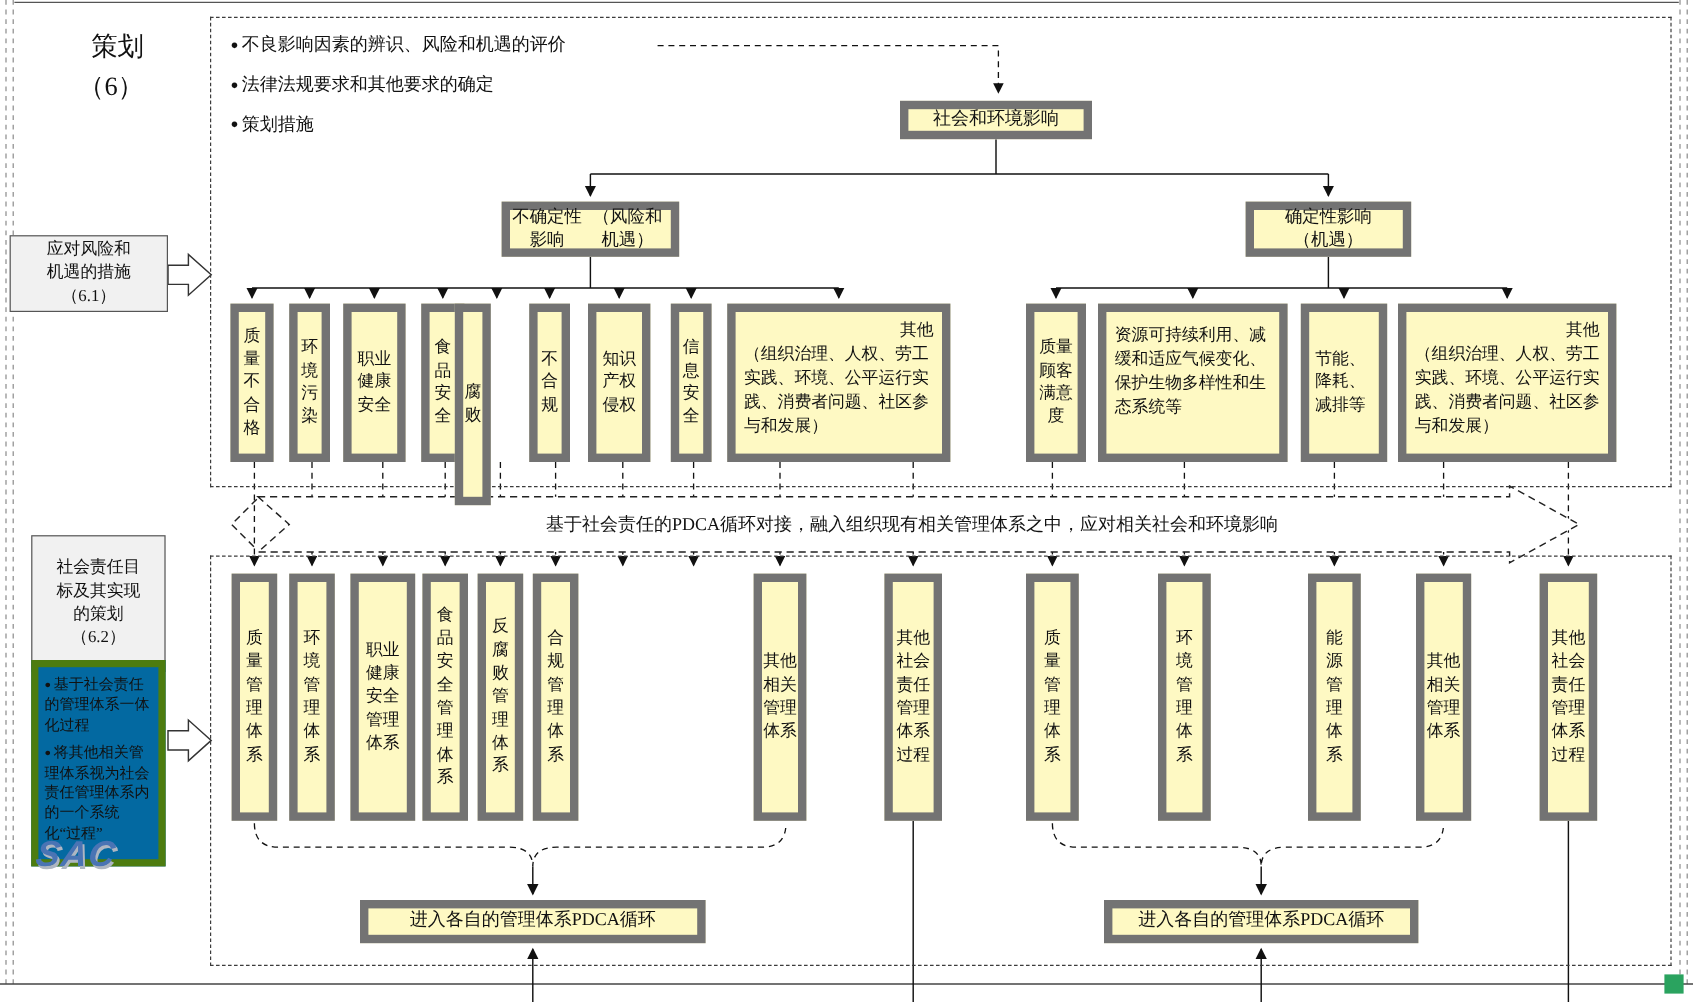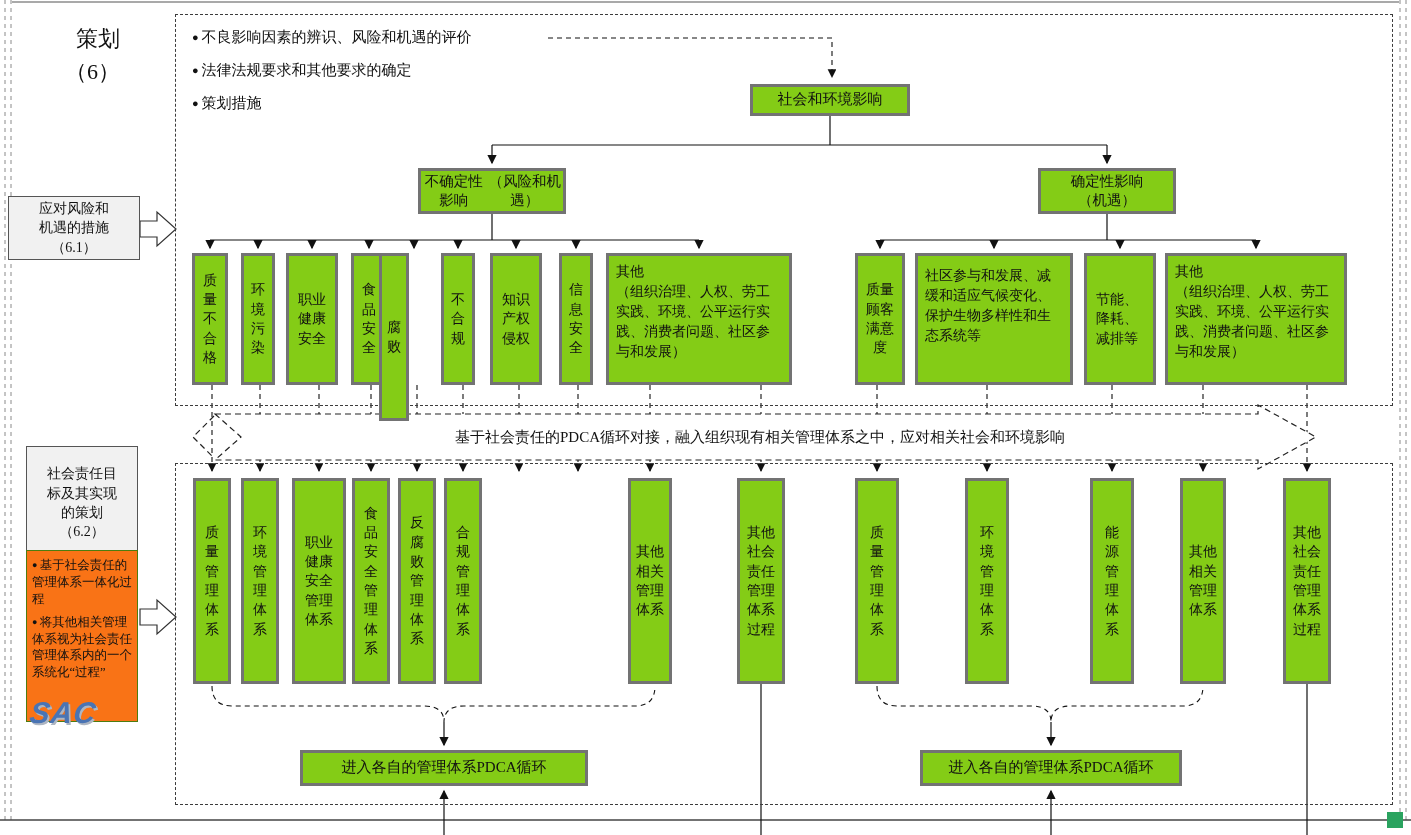--- a/index.html
+++ b/index.html
@@ -1,31 +1,31 @@
 <!DOCTYPE html>
 <html><head>
 <meta charset="utf-8">
 <style>
   html,body{margin:0;padding:0;background:#fff}
   #canvas{position:relative;width:1411px;height:835px;background:#ffffff;overflow:hidden;
           font-family:"Liberation Serif","DejaVu Serif",serif;color:#111}
   svg{position:absolute;left:0;top:0}
-  .box{position:absolute;border:3px solid #737373;background:#84cc16;box-sizing:border-box;color:#111}
+  .box{position:absolute;border:7px solid #737373;background:#fef9c3;box-sizing:border-box;color:#111}
   .vbox{display:flex;align-items:center;justify-content:center;text-align:center}
   .vbox span{display:block;word-break:break-all;line-height:1.38;font-size:14px;text-align:center}
   .w1 span{width:16px}
   .w2 span{width:30px}
   .w3 span{width:48px;text-align:left}
   .pbox{font-size:14px;line-height:1.42;padding:6px 7px;text-align:left}
-  .pbox .t{text-align:left}
+  .pbox .t{text-align:right}
   .cbox{display:flex;align-items:center;justify-content:center;font-size:15px;text-align:center;line-height:1.3}
   .dashed-container{position:absolute;border:1.6px dashed #3c3c3c;box-sizing:border-box;background:transparent}
   .label-box{position:absolute;border:1px solid #555;background:#f1f1f1;display:flex;flex-direction:column;
              align-items:center;justify-content:center;font-size:14px;line-height:1.38;text-align:center;box-sizing:border-box}
-  .notes-box{position:absolute;border:1px solid #4d7c0f;background:#f97316;box-sizing:border-box;
+  .notes-box{position:absolute;border:6px solid #4d7c0f;background:#0369a1;box-sizing:border-box;
              font-size:12.5px;line-height:1.35;padding:6px 5px;text-align:left}
   .note-item{margin-bottom:6px}
   .note-item::before{content:"● ";font-size:9px;vertical-align:1px}
   .bullets{position:absolute;font-size:15px}
   .bullet-item{margin-bottom:14px;white-space:nowrap}
   .bullet-item::before{content:"● ";font-size:11px;vertical-align:1px}
   .fig-label{position:absolute;font-size:22px;text-align:right;line-height:1.5}
   .band-text{position:absolute;font-size:15px;text-align:center}
   .sac{position:absolute;font-family:"Liberation Sans","DejaVu Sans",sans-serif;font-weight:bold;font-style:italic;
        font-size:30px;color:#4a74b4;text-shadow:2px 2px 0 #aeb6c2;transform:skewX(-8deg);letter-spacing:1px}
@@ -178,21 +178,21 @@
     </div>
   <div class="box pbox" style="left:606px;top:253px;width:186px;height:132px">
     <div class="t">其他</div>
     <div>（组织治理、人权、劳工实践、环境、公平运行实践、消费者问题、社区参与和发展）</div>
   </div>
 
   <div class="box vbox w2" style="left:855px;top:253px;width:50px;height:132px">
       <span>质量顾客满意度</span>
     </div>
   <div class="box pbox" style="left:915px;top:253px;width:158px;height:132px;padding-top:10px">
-    <div>社区参与和发展、减缓和适应气候变化、保护生物多样性和生态系统等</div>
+    <div>资源可持续利用、减缓和适应气候变化、保护生物多样性和生态系统等</div>
   </div>
   <div class="box vbox w3" style="left:1084px;top:253px;width:72px;height:132px">
       <span>节能、降耗、减排等</span>
     </div>
   <div class="box pbox" style="left:1165px;top:253px;width:182px;height:132px">
     <div class="t">其他</div>
     <div>（组织治理、人权、劳工实践、环境、公平运行实践、消费者问题、社区参与和发展）</div>
   </div>
 
   <div class="band-text" style="left:255px;top:428px;width:1010px">基于社会责任的PDCA循环对接，融入组织现有相关管理体系之中，应对相关社会和环境影响</div>

